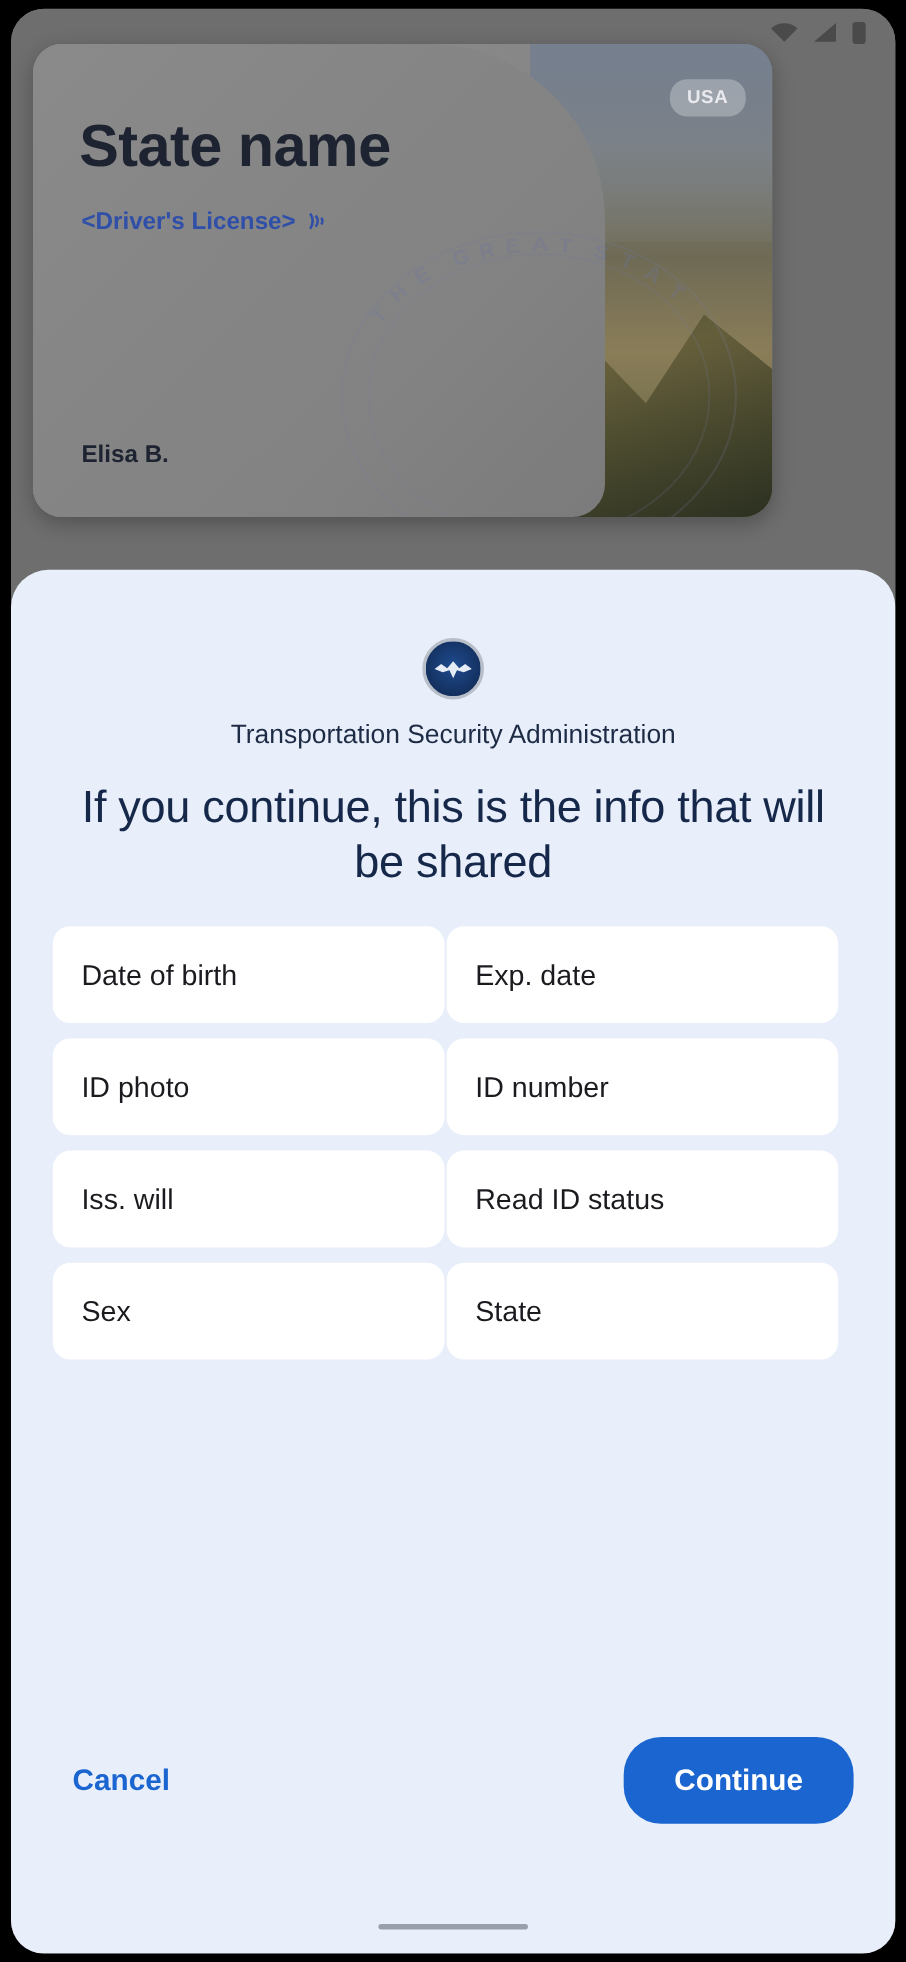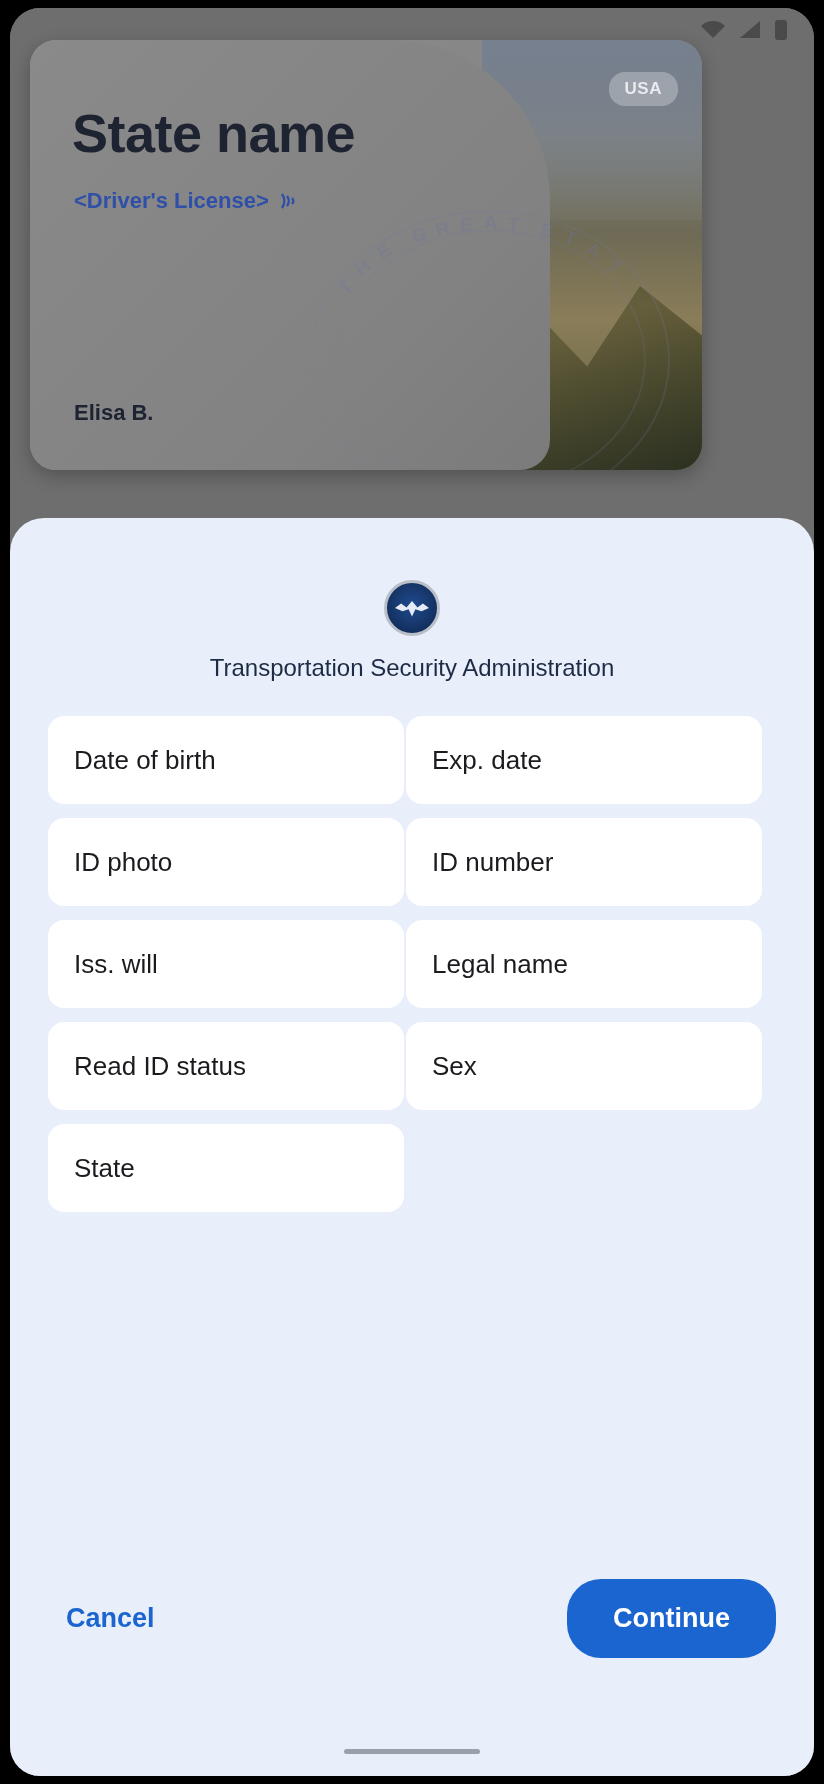--- a/index.html
+++ b/index.html
@@ -310,28 +310,28 @@
     </div>
 
     <div class="sheet">
 
       <div class="tsa-logo">
         <div class="tsa-eagle"></div>
       </div>
 
       <div class="org-name">Transportation Security Administration</div>
 
+      <h1 class="sheet-title">If you continue, this is the info that will be shared</h1>
 
       <div class="chips">
         <div class="chip">Date of birth</div>
         <div class="chip">Exp. date</div>
         <div class="chip">ID photo</div>
         <div class="chip">ID number</div>
         <div class="chip">Iss. will</div>
-        <div class="chip">Legal name</div>
         <div class="chip">Read ID status</div>
         <div class="chip">Sex</div>
         <div class="chip">State</div>
       </div>
 
       <div class="actions">
         <button class="btn-cancel">Cancel</button>
         <button class="btn-continue">Continue</button>
       </div>
 

